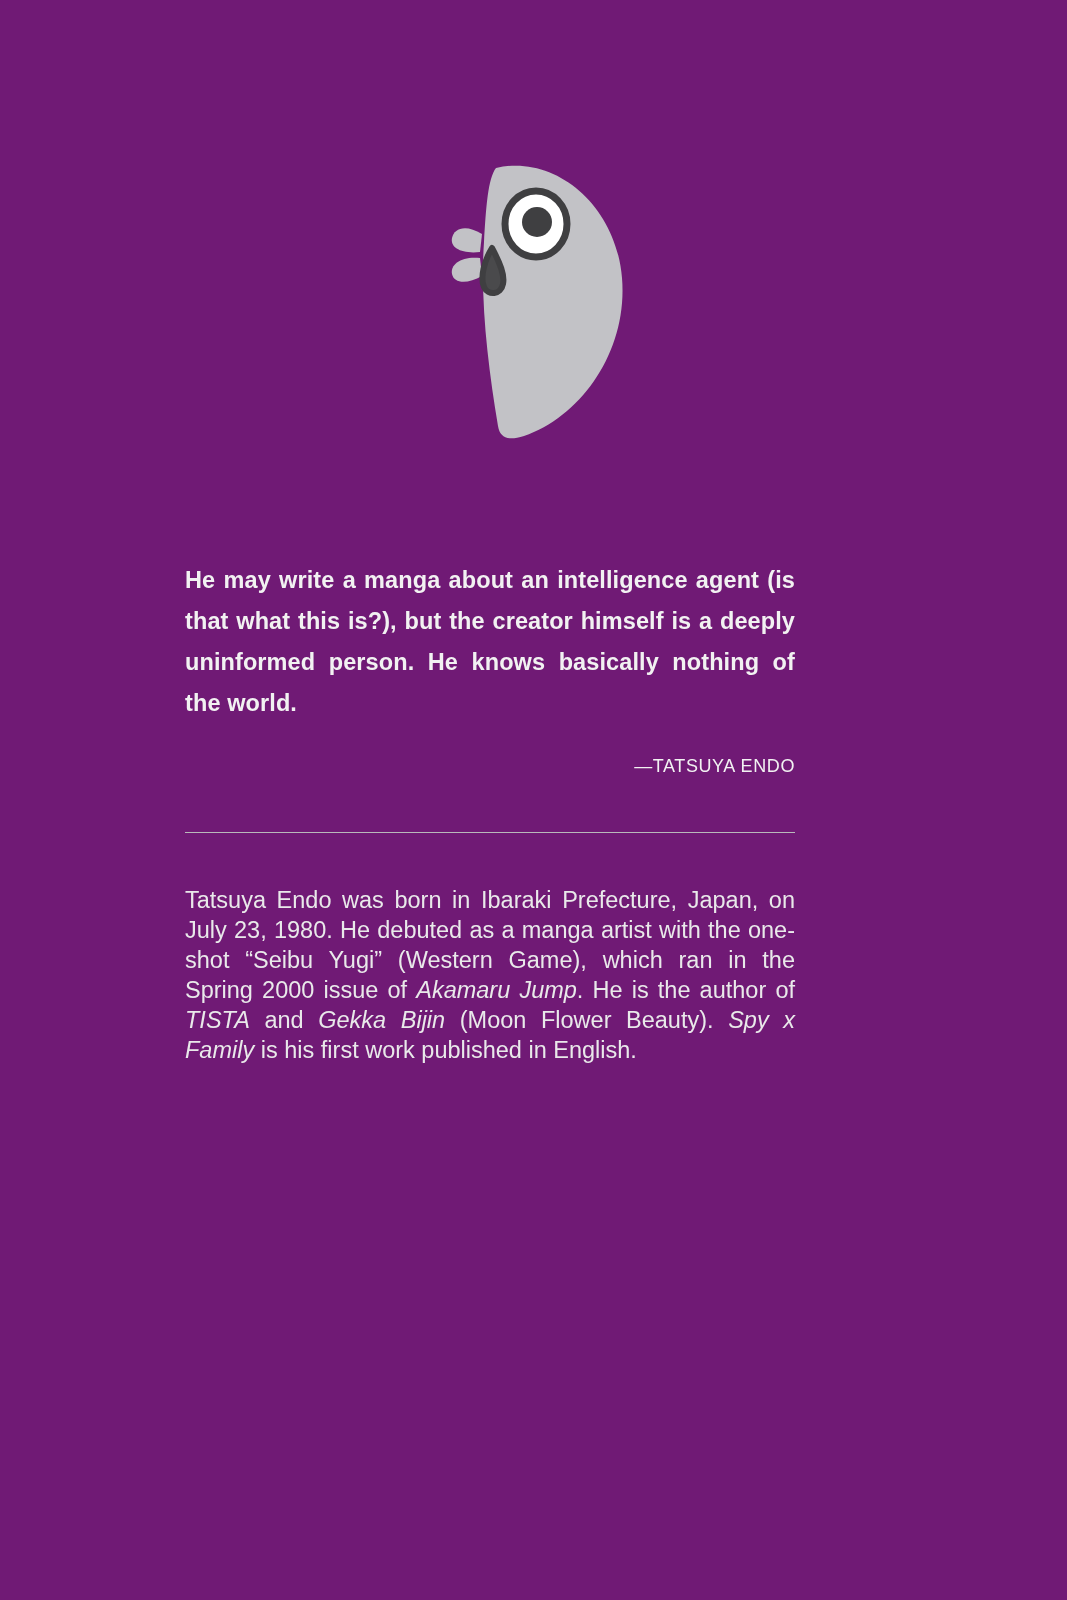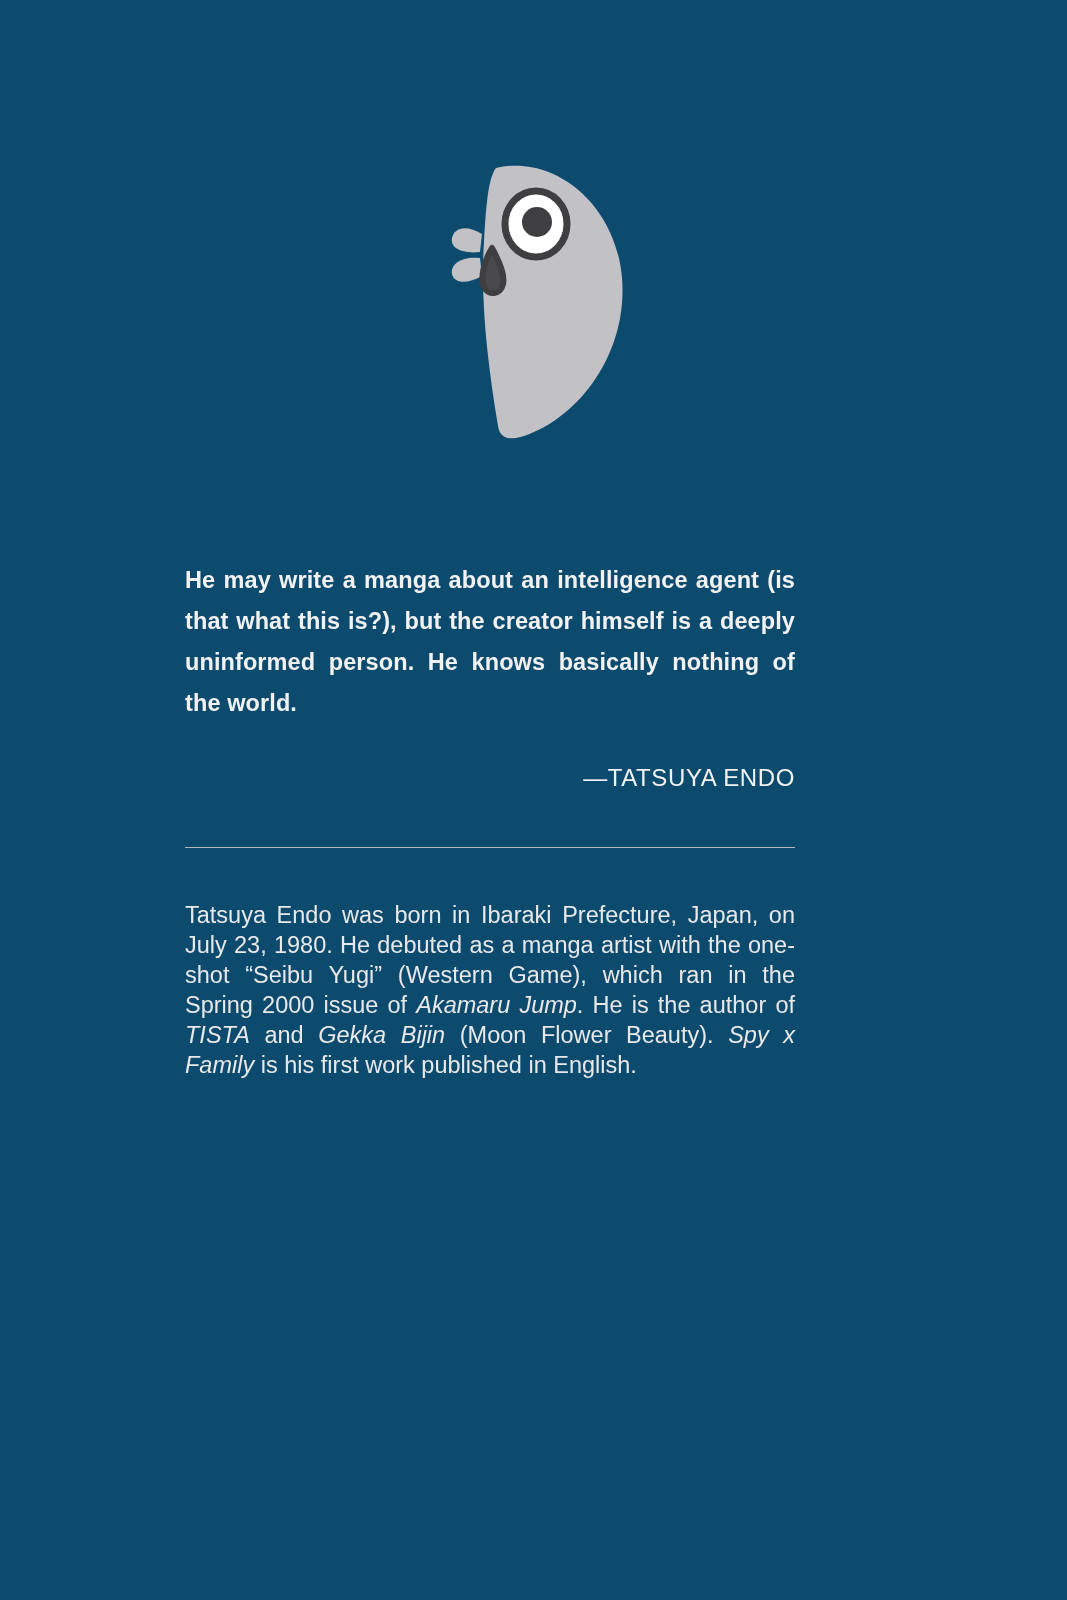--- a/index.html
+++ b/index.html
@@ -49,24 +49,24 @@
     font-size: 23.5px;
     font-weight: bold;
     line-height: 41px;
     text-align: justify;
     text-justify: inter-word;
     letter-spacing: 0.1px;
     margin: 0;
   }
 
   .attribution {
-    margin-top: 40px;
+    margin-top: 32px;
     text-align: right;
     color: #f2f2f2;
-    font-size: 24px;
+    font-size: 18px;
     font-weight: normal;
     letter-spacing: 0.6px;
   }
 
   .divider {
     margin-top: 55px;
     height: 1px;
     background: #b9b9bb;
     width: 100%;
   }
@@ -83,21 +83,21 @@
   .bio em {
     font-style: italic;
   }
   .bio .seg {
     white-space: normal;
   }
 </style>
 </head>
 <body>
 
-<div class="page" style="background: #0c4a6e;">
+<div class="page" style="background: #701a75;">
 
   <div class="illustration">
     <svg width="260" height="300" viewBox="0 0 260 300" xmlns="http://www.w3.org/2000/svg">
 
       <path d="M92 18 C 150 4, 212 54, 218 128 C 224 200, 178 266, 120 286 C 104 291, 96 288, 94 276 C 84 216, 76 150, 80 92 C 82 58, 84 28, 92 18 Z" fill="#c2c2c6"></path>
 
       <path d="M78 84 C 62 74, 50 78, 48 88 C 46 98, 58 104, 76 102 Z" fill="#c2c2c6"></path>
       <path d="M76 108 C 58 106, 46 114, 48 124 C 50 134, 64 134, 78 126 Z" fill="#c2c2c6"></path>
 
       <ellipse cx="132" cy="74" rx="31" ry="33" fill="#ffffff" stroke="#3f3f41" stroke-width="7"></ellipse>

